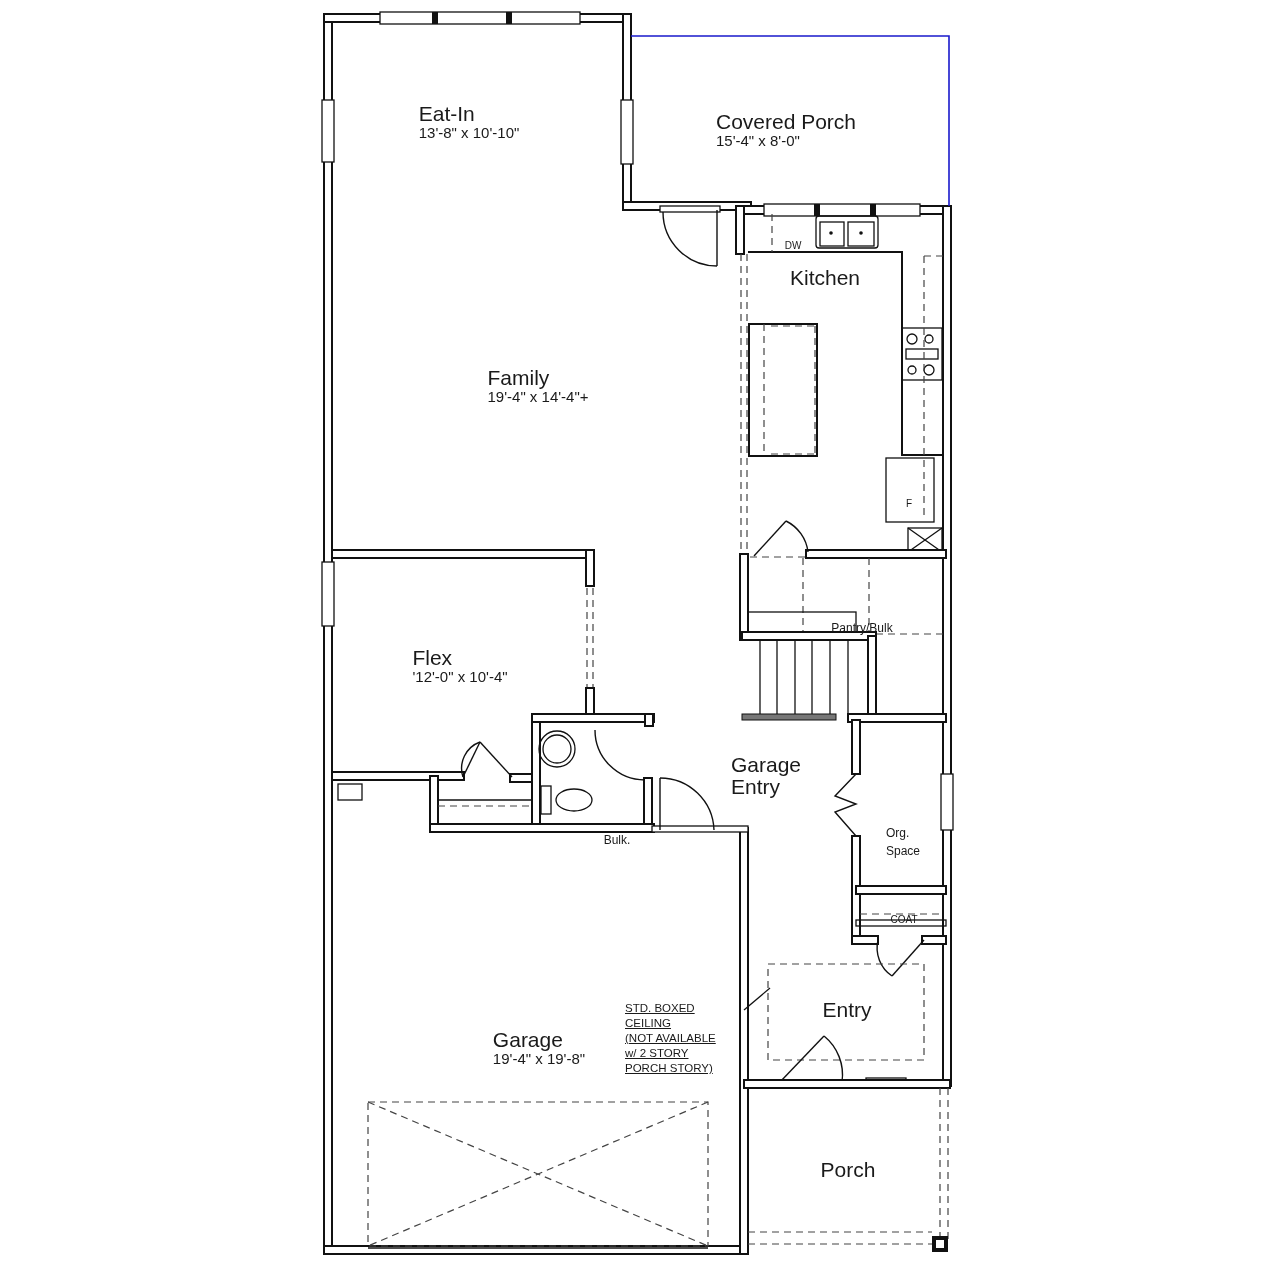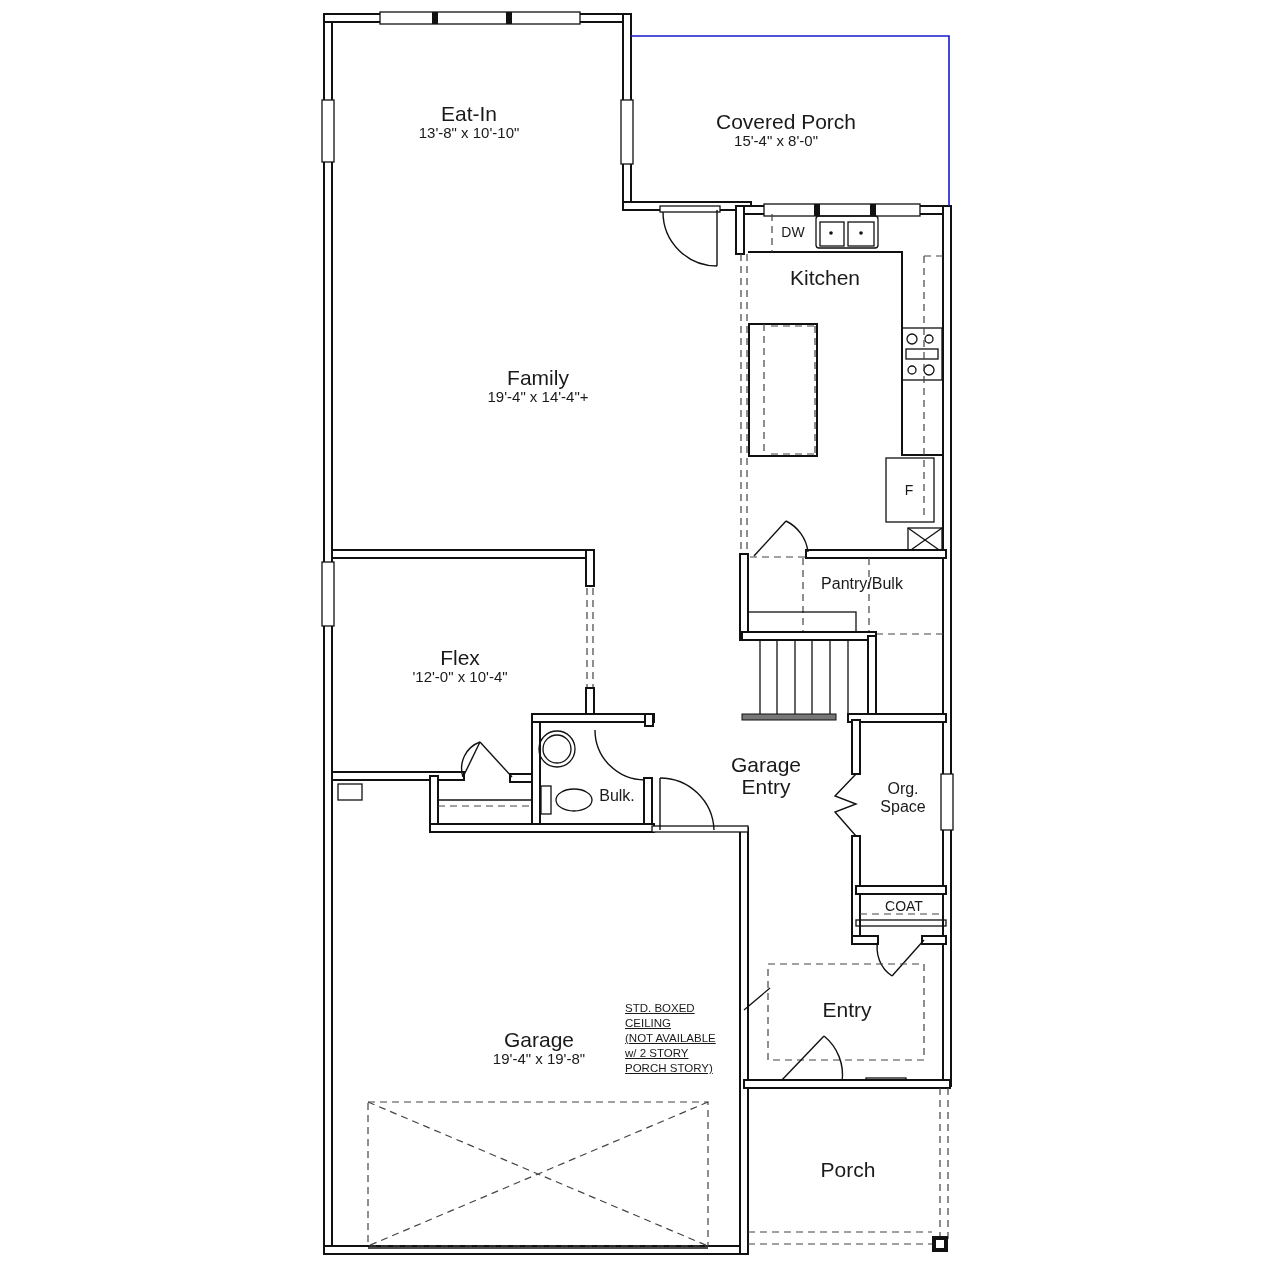--- a/index.html
+++ b/index.html
@@ -5,25 +5,25 @@
     html, body { margin: 0; padding: 0; background: #ffffff; }
     body { width: 1280px; height: 1280px; position: relative; overflow: hidden; font-family: "Liberation Sans", sans-serif; color: #1a1a1a; }
     #plan { position: absolute; left: 0; top: 0; width: 1280px; height: 1280px; }
     .wall { fill: none; stroke: #111; stroke-width: 2; }
     .wallfill { fill: #fff; stroke: #111; stroke-width: 2; }
     .thin { fill: none; stroke: #111; stroke-width: 1.3; }
     .dash { fill: none; stroke: #444; stroke-width: 1.2; stroke-dasharray: 7 5; }
     .win { fill: #fff; stroke: #111; stroke-width: 1.3; }
     .porchline { fill: none; stroke: #1a1acc; stroke-width: 1.6; }
     .door { fill: none; stroke: #111; stroke-width: 1.4; }
-    .lbl { position: absolute; transform: translate(-50%, -50%); text-align: center; white-space: nowrap; line-height: 1.05; }
+    .lbl { position: absolute; transform: translate(-50%, -50%); text-align: left; white-space: nowrap; line-height: 1.05; }
     .room-name { font-size: 21px; }
     .room-dim { font-size: 15px; }
-    .small { font-size: 16px; }
-    .tiny { font-size: 14px; }
+    .small { font-size: 12px; margin-top: 44px; }
+    .tiny { font-size: 10px; margin-top: 14px; }
     .note { position: absolute; font-size: 11.5px; line-height: 15px; text-transform: none; text-decoration: underline; }
   </style>
 </head>
 <body>
 
 <svg id="plan" viewBox="0 0 1280 1280" xmlns="http://www.w3.org/2000/svg">
 
   <g>
 
     <rect x="324" y="14" width="8" height="1240" class="wallfill"></rect>

